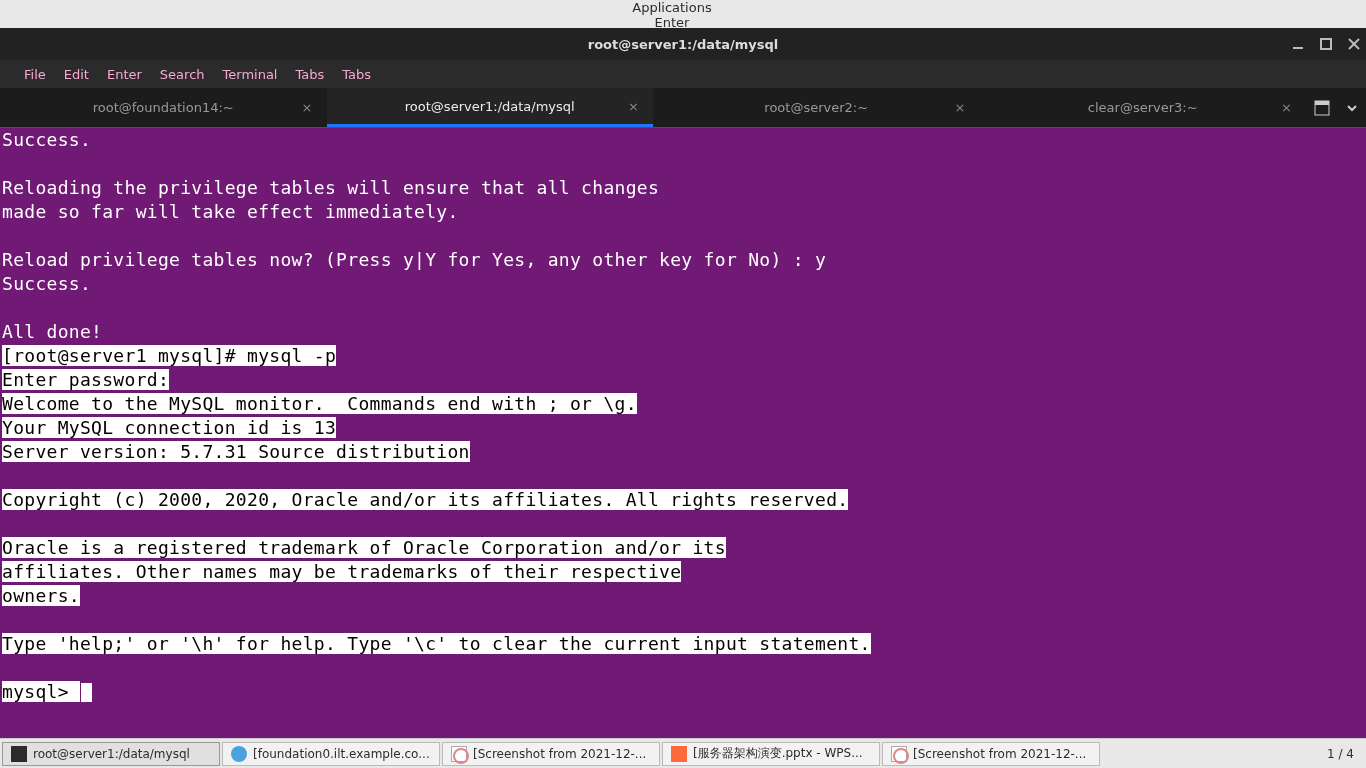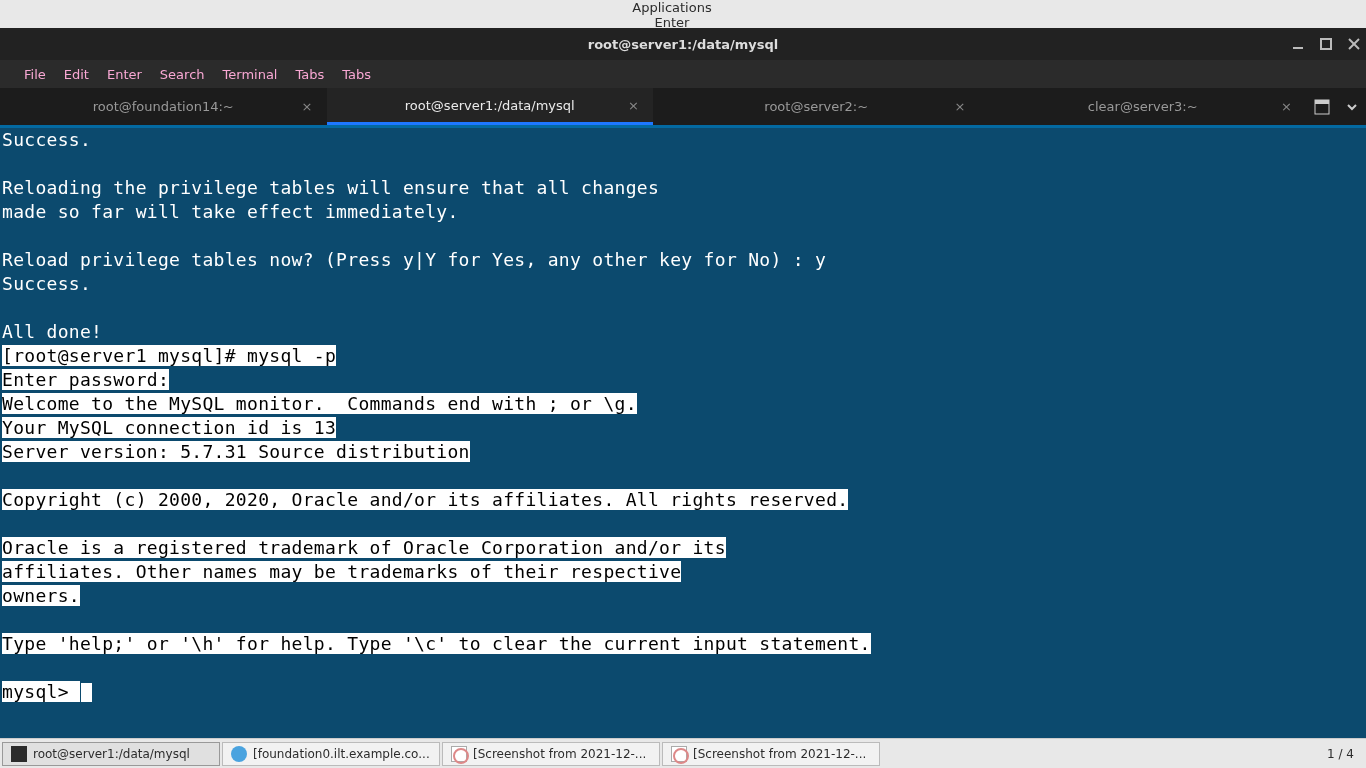--- a/index.html
+++ b/index.html
@@ -13,27 +13,27 @@
   .dot{width:6px;height:6px;border-radius:50%;background:#555;margin-left:4px;}
   
   .window{position:absolute;top:28px;left:0;width:1366px;height:710px;background:#161616;display:flex;flex-direction:column;}
   .titlebar{height:32px;background:#222;color:#ddd;display:flex;align-items:center;justify-content:center;position:relative;font-weight:bold;}
   .title-controls{position:absolute;right:6px;display:flex;gap:16px;align-items:center;color:#bbb;}
   .title-controls span{cursor:pointer;}
   
   .menubar{height:28px;background:#2b2b2b;color:#f9a8d4;display:flex;align-items:center;padding:0 24px;font-size:13px;}
   .menubar span{margin-right:18px;cursor:pointer;}
   
-  .tabbar{height:40px;background:#1c1c1c;display:flex;align-items:stretch;border-bottom:3px solid #0369a1;}
+  .tabbar{height:40px;background:#1c1c1c;display:flex;align-items:stretch;border-bottom:1px solid #0369a1;}
   .tab{flex:1;display:flex;align-items:center;justify-content:center;position:relative;color:#999;cursor:pointer;font-size:13px;}
   .tab.active{color:#eaeaea;border-bottom:3px solid #1e78ff;background:#242424;}
   .tab .close{position:absolute;right:14px;color:#888;cursor:pointer;font-size:13px;}
   .tabbar .extras{width:60px;display:flex;align-items:center;justify-content:space-around;color:#ccc;}
   
-  .termwrap{flex:1;overflow:hidden;background:#0c4a6e;}
+  .termwrap{flex:1;overflow:hidden;background:#701a75;}
   .term{font-family:"DejaVu Sans Mono","Liberation Mono",monospace;font-size:18px;line-height:24px;color:#ffffff;padding:0 2px;white-space:pre;letter-spacing:0.3px;}
   .selblock{background:#ffffff;color:#000000;}
   .cursor{display:inline-block;width:11px;height:19px;background:#ffffff;vertical-align:text-bottom;margin-left:1px;}
   
   .taskbar{position:absolute;left:0;bottom:0;width:1366px;height:30px;background:#e8e8e8;display:flex;align-items:center;padding:0 2px;border-top:1px solid #ccc;color:#2c2c2c;font-size:12px;}
   .task{height:24px;border:1px solid #bbb;background:#f2f2f2;display:flex;align-items:center;padding:0 8px;margin-right:2px;max-width:218px;overflow:hidden;cursor:pointer;}
   .task.active{background:#e0e0e0;border-color:#999;}
   .task .ticon{width:16px;height:16px;margin-right:6px;flex:0 0 auto;}
   .task .ttext{white-space:nowrap;overflow:hidden;text-overflow:ellipsis;}
   .taskbar .tspacer{flex:1;}
@@ -175,18 +175,22 @@
   </div>
   <div class="task" style="width:218px">
     <span class="ticon browser"></span>
     <span class="ttext">[foundation0.ilt.example.co...</span>
   </div>
   <div class="task" style="width:218px">
     <span class="ticon img"></span>
     <span class="ttext">[Screenshot from 2021-12-...</span>
   </div>
   <div class="task" style="width:218px">
+    <span class="ticon wps"></span>
+    <span class="ttext">[服务器架构演变.pptx - WPS...</span>
+  </div>
+  <div class="task" style="width:218px">
     <span class="ticon img"></span>
     <span class="ttext">[Screenshot from 2021-12-...</span>
   </div>
   <span class="tspacer"></span>
   <span class="workspaces">1 / 4</span>
 </div>
 
 </body></html>

